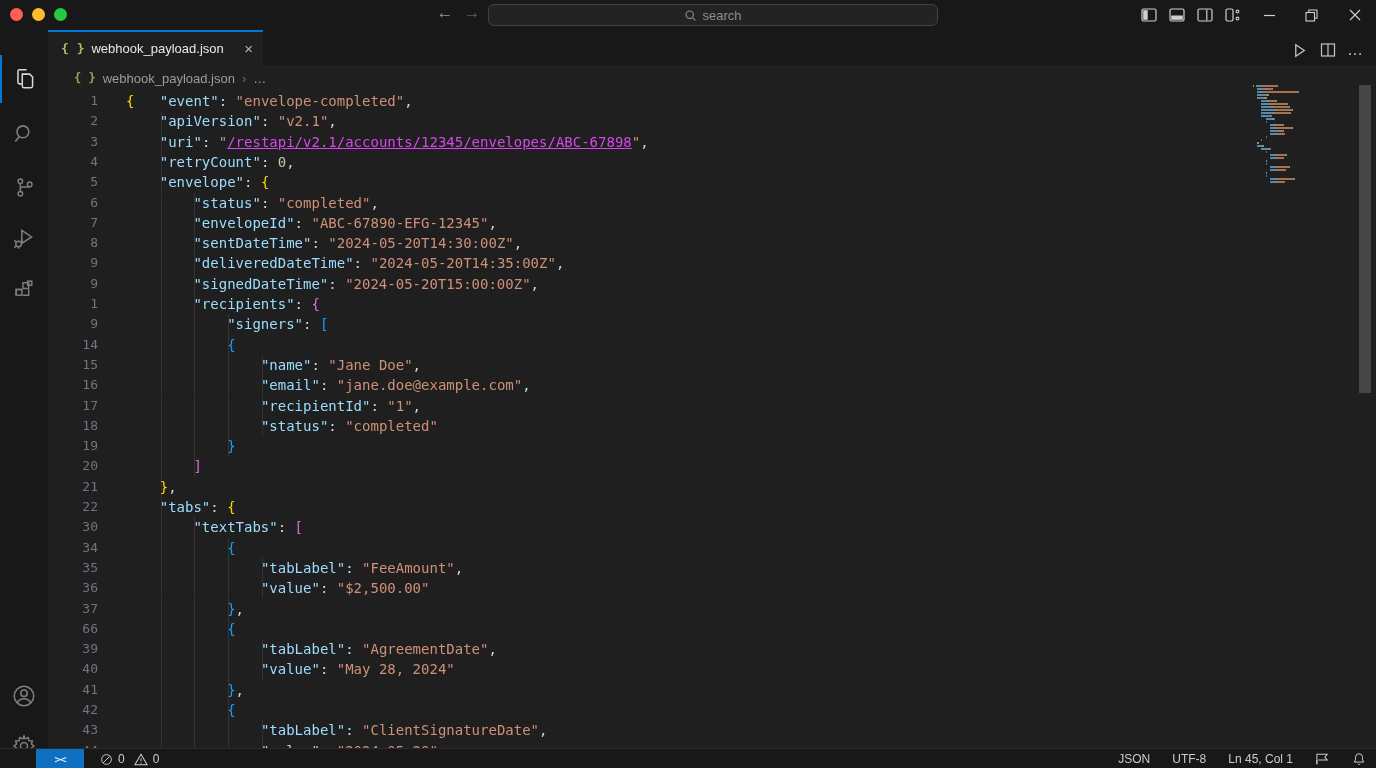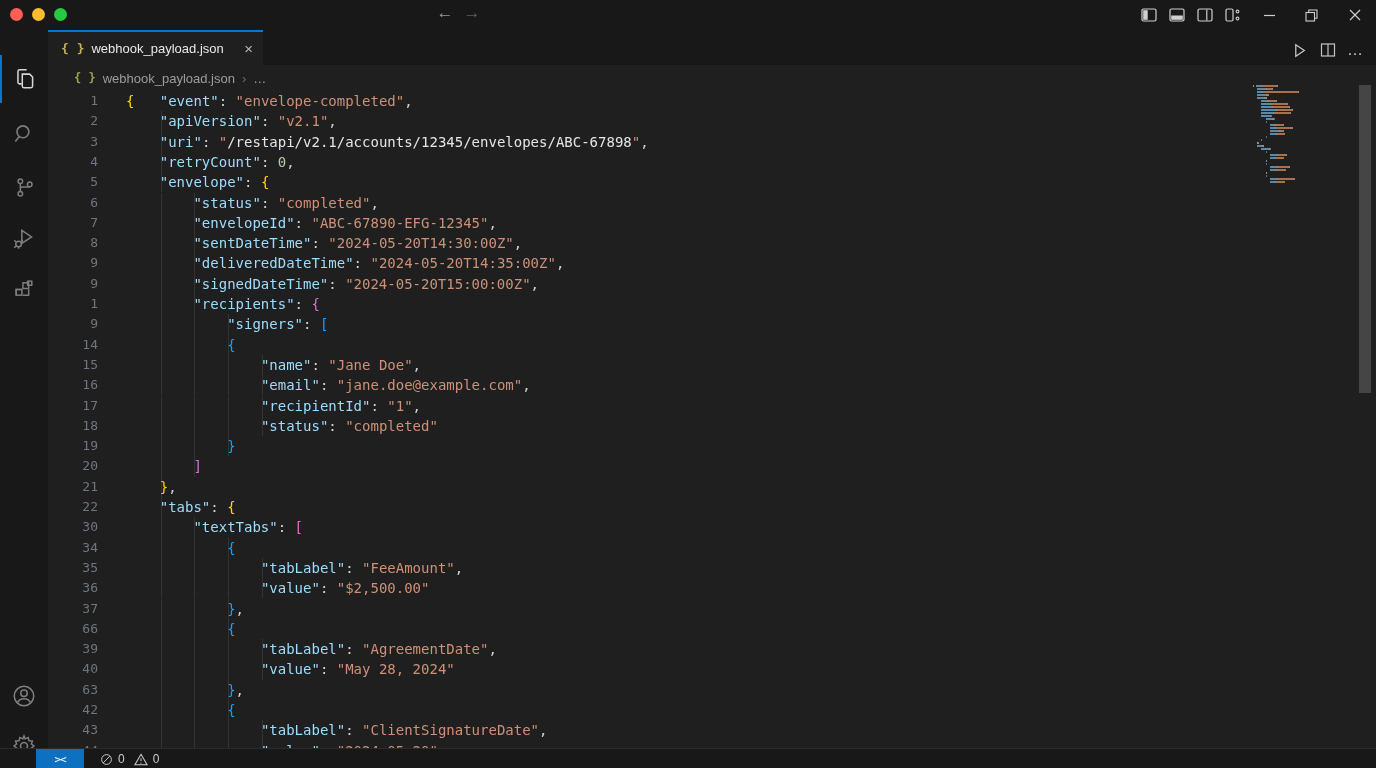--- a/index.html
+++ b/index.html
@@ -38,21 +38,21 @@
 
   
   #editor { left:48px; top:91px; width:1328px; height:657px; }
   .cl { position:absolute; left:0; height:20.3px; line-height:20.3px; white-space:pre;
         font-family:"DejaVu Sans Mono","Liberation Mono",monospace; font-size:14px; width:1180px; }
   .lnum { position:absolute; left:0; top:0; width:50px; text-align:right; color:#6e7681; font-size:13px; }
   .code { position:absolute; left:78px; top:0; }
   .guide { position:absolute; top:0; width:1px; height:20.3px; background:#333333; }
   .tk-key{color:#9cdcfe} .tk-str{color:#ce9178} .tk-num{color:#b5cea8}
   .tk-pu{color:#d4d4d4} .tk-b1{color:#ffd700} .tk-b2{color:#da70d6} .tk-b3{color:#179fff}
-  .tk-lnk{color:#e5e5e5; }
+  .tk-lnk{color:#d946ef; text-decoration:underline;}
 
   
   #minimap { left:1253px; top:85px; width:95px; height:120px; }
   .mm-line { height:2px; margin-bottom:1px; display:flex; }
   .mm-seg { height:2px; }
   #scrollbar { left:1359px; top:85px; width:12px; height:308px; background:rgba(121,121,121,0.42); }
 
   
   #statusbar { left:0; top:748px; width:1376px; height:20px; background:#181818;
                border-top:1px solid #2b2b2b; color:#cccccc; font-size:12px; }
@@ -68,20 +68,29 @@
 <body>
 
 <div id="titlebar" class="abs">
   <div id="tl-red" class="abs tl"></div>
   <div id="tl-yellow" class="abs tl"></div>
   <div id="tl-green" class="abs tl"></div>
 
   <div class="abs navarrow" style="left:434px;">←</div>
   <div id="nav-fwd" class="abs navarrow" style="left:461px;">→</div>
 
+  <div id="searchbox" class="abs">
+    <span>
+      <svg width="13" height="13" viewBox="0 0 16 16">
+          <circle cx="7" cy="7" r="4.5" fill="none" stroke="#8f8f8f" stroke-width="1.4"></circle>
+          <line x1="10.5" y1="10.5" x2="14" y2="14" stroke="#8f8f8f" stroke-width="1.4"></line>
+        </svg>
+    </span>
+    <span>search</span>
+  </div>
 
   <div class="abs wc" style="left:1138px;">
     <svg width="16" height="16" viewBox="0 0 16 16">
         <rect x="1" y="2" width="14" height="12" rx="1.5" fill="none" stroke="#cfcfcf" stroke-width="1.2"></rect>
         <rect x="2.2" y="3.2" width="4.5" height="9.6" fill="#cfcfcf"></rect>
       </svg>
   </div>
   <div class="abs wc" style="left:1166px;">
     <svg width="16" height="16" viewBox="0 0 16 16">
         <rect x="1" y="2" width="14" height="12" rx="1.5" fill="none" stroke="#cfcfcf" stroke-width="1.2"></rect>
@@ -222,21 +231,21 @@
       <div class="cl abs" style="top: 385.7px;"><span class="lnum">21</span><span class="guide" style="left: 112.72px;"></span><span class="code" style="left: 111.72px;"><span class="tk-b1">}</span><span class="tk-pu">,</span></span></div>
       <div class="cl abs" style="top: 406px;"><span class="lnum">22</span><span class="guide" style="left: 112.72px;"></span><span class="code" style="left: 111.72px;"><span class="tk-key">"tabs"</span><span class="tk-pu">: </span><span class="tk-b1">{</span></span></div>
       <div class="cl abs" style="top: 426.3px;"><span class="lnum">30</span><span class="guide" style="left: 112.72px;"></span><span class="guide" style="left: 146.44px;"></span><span class="code" style="left: 145.44px;"><span class="tk-key">"textTabs"</span><span class="tk-pu">: </span><span class="tk-b2">[</span></span></div>
       <div class="cl abs" style="top: 446.6px;"><span class="lnum">34</span><span class="guide" style="left: 112.72px;"></span><span class="guide" style="left: 146.44px;"></span><span class="guide" style="left: 180.16px;"></span><span class="code" style="left: 179.16px;"><span class="tk-b3">{</span></span></div>
       <div class="cl abs" style="top: 466.9px;"><span class="lnum">35</span><span class="guide" style="left: 112.72px;"></span><span class="guide" style="left: 146.44px;"></span><span class="guide" style="left: 180.16px;"></span><span class="guide" style="left: 213.88px;"></span><span class="code" style="left: 212.88px;"><span class="tk-key">"tabLabel"</span><span class="tk-pu">: </span><span class="tk-str">"FeeAmount"</span><span class="tk-pu">,</span></span></div>
       <div class="cl abs" style="top: 487.2px;"><span class="lnum">36</span><span class="guide" style="left: 112.72px;"></span><span class="guide" style="left: 146.44px;"></span><span class="guide" style="left: 180.16px;"></span><span class="guide" style="left: 213.88px;"></span><span class="code" style="left: 212.88px;"><span class="tk-key">"value"</span><span class="tk-pu">: </span><span class="tk-str">"$2,500.00"</span></span></div>
       <div class="cl abs" style="top: 507.5px;"><span class="lnum">37</span><span class="guide" style="left: 112.72px;"></span><span class="guide" style="left: 146.44px;"></span><span class="guide" style="left: 180.16px;"></span><span class="code" style="left: 179.16px;"><span class="tk-b3">}</span><span class="tk-pu">,</span></span></div>
       <div class="cl abs" style="top: 527.8px;"><span class="lnum">66</span><span class="guide" style="left: 112.72px;"></span><span class="guide" style="left: 146.44px;"></span><span class="guide" style="left: 180.16px;"></span><span class="code" style="left: 179.16px;"><span class="tk-b3">{</span></span></div>
       <div class="cl abs" style="top: 548.1px;"><span class="lnum">39</span><span class="guide" style="left: 112.72px;"></span><span class="guide" style="left: 146.44px;"></span><span class="guide" style="left: 180.16px;"></span><span class="guide" style="left: 213.88px;"></span><span class="code" style="left: 212.88px;"><span class="tk-key">"tabLabel"</span><span class="tk-pu">: </span><span class="tk-str">"AgreementDate"</span><span class="tk-pu">,</span></span></div>
       <div class="cl abs" style="top: 568.4px;"><span class="lnum">40</span><span class="guide" style="left: 112.72px;"></span><span class="guide" style="left: 146.44px;"></span><span class="guide" style="left: 180.16px;"></span><span class="guide" style="left: 213.88px;"></span><span class="code" style="left: 212.88px;"><span class="tk-key">"value"</span><span class="tk-pu">: </span><span class="tk-str">"May 28, 2024"</span></span></div>
-      <div class="cl abs" style="top: 588.7px;"><span class="lnum">63</span><span class="guide" style="left: 112.72px;"></span><span class="guide" style="left: 146.44px;"></span><span class="guide" style="left: 180.16px;"></span><span class="code" style="left: 179.16px;"><span class="tk-b3">}</span><span class="tk-pu">,</span></span></div>
+      <div class="cl abs" style="top: 588.7px;"><span class="lnum">41</span><span class="guide" style="left: 112.72px;"></span><span class="guide" style="left: 146.44px;"></span><span class="guide" style="left: 180.16px;"></span><span class="code" style="left: 179.16px;"><span class="tk-b3">}</span><span class="tk-pu">,</span></span></div>
       <div class="cl abs" style="top: 609px;"><span class="lnum">42</span><span class="guide" style="left: 112.72px;"></span><span class="guide" style="left: 146.44px;"></span><span class="guide" style="left: 180.16px;"></span><span class="code" style="left: 179.16px;"><span class="tk-b3">{</span></span></div>
       <div class="cl abs" style="top: 629.3px;"><span class="lnum">43</span><span class="guide" style="left: 112.72px;"></span><span class="guide" style="left: 146.44px;"></span><span class="guide" style="left: 180.16px;"></span><span class="guide" style="left: 213.88px;"></span><span class="code" style="left: 212.88px;"><span class="tk-key">"tabLabel"</span><span class="tk-pu">: </span><span class="tk-str">"ClientSignatureDate"</span><span class="tk-pu">,</span></span></div>
       <div class="cl abs" style="top: 649.6px;"><span class="lnum">44</span><span class="guide" style="left: 112.72px;"></span><span class="guide" style="left: 146.44px;"></span><span class="guide" style="left: 180.16px;"></span><span class="guide" style="left: 213.88px;"></span><span class="code" style="left: 212.88px;"><span class="tk-key">"value"</span><span class="tk-pu">: </span><span class="tk-str">"2024-05-20"</span></span></div>
     </div>
 </div>
 
 <div id="minimap" class="abs">
     <div class="mm-line" style="margin-left: 0px;">
       <span class="mm-seg" style="width: 0.72px; background: rgb(168, 149, 63);"></span>
       <span class="mm-seg" style="width: 2.16px; background: transparent;"></span>
@@ -419,13 +428,30 @@
         <line x1="4" y1="12" x2="12" y2="4" stroke="#cccccc" stroke-width="1.2"></line>
       </svg>
     <span>0</span>
     <svg width="14" height="13" viewBox="0 0 16 15" style="margin-left:4px;">
         <path d="M8 1.5 L15 13.5 H1 Z" fill="none" stroke="#cccccc" stroke-width="1.2"></path>
         <line x1="8" y1="6" x2="8" y2="9.5" stroke="#cccccc" stroke-width="1.2"></line>
         <circle cx="8" cy="11.6" r="0.7" fill="#cccccc"></circle>
       </svg>
     <span>0</span>
   </div>
+  <div id="sb-right" class="abs">
+    <span class="sb-item">JSON</span>
+    <span class="sb-item">UTF-8</span>
+    <span class="sb-item">Ln 45, Col 1</span>
+    <span class="sb-item">
+      <svg width="15" height="14" viewBox="0 0 16 15" fill="none" stroke="#cccccc" stroke-width="1.1">
+          <path d="M2 12.5 V2.5 h11 l-2.5 3 2.5 3 H3.5"></path>
+          <line x1="2" y1="8.5" x2="2" y2="13.5"></line>
+        </svg>
+    </span>
+    <span class="sb-item">
+      <svg width="14" height="14" viewBox="0 0 16 16" fill="none" stroke="#cccccc" stroke-width="1.1">
+          <path d="M8 2 a4 4 0 0 1 4 4 v3 l1.5 2.5 H2.5 L4 9 V6 a4 4 0 0 1 4 -4 z"></path>
+          <path d="M6.8 13.5 a1.3 1.3 0 0 0 2.4 0"></path>
+        </svg>
+    </span>
+  </div>
 </div>
 
 </body></html>

